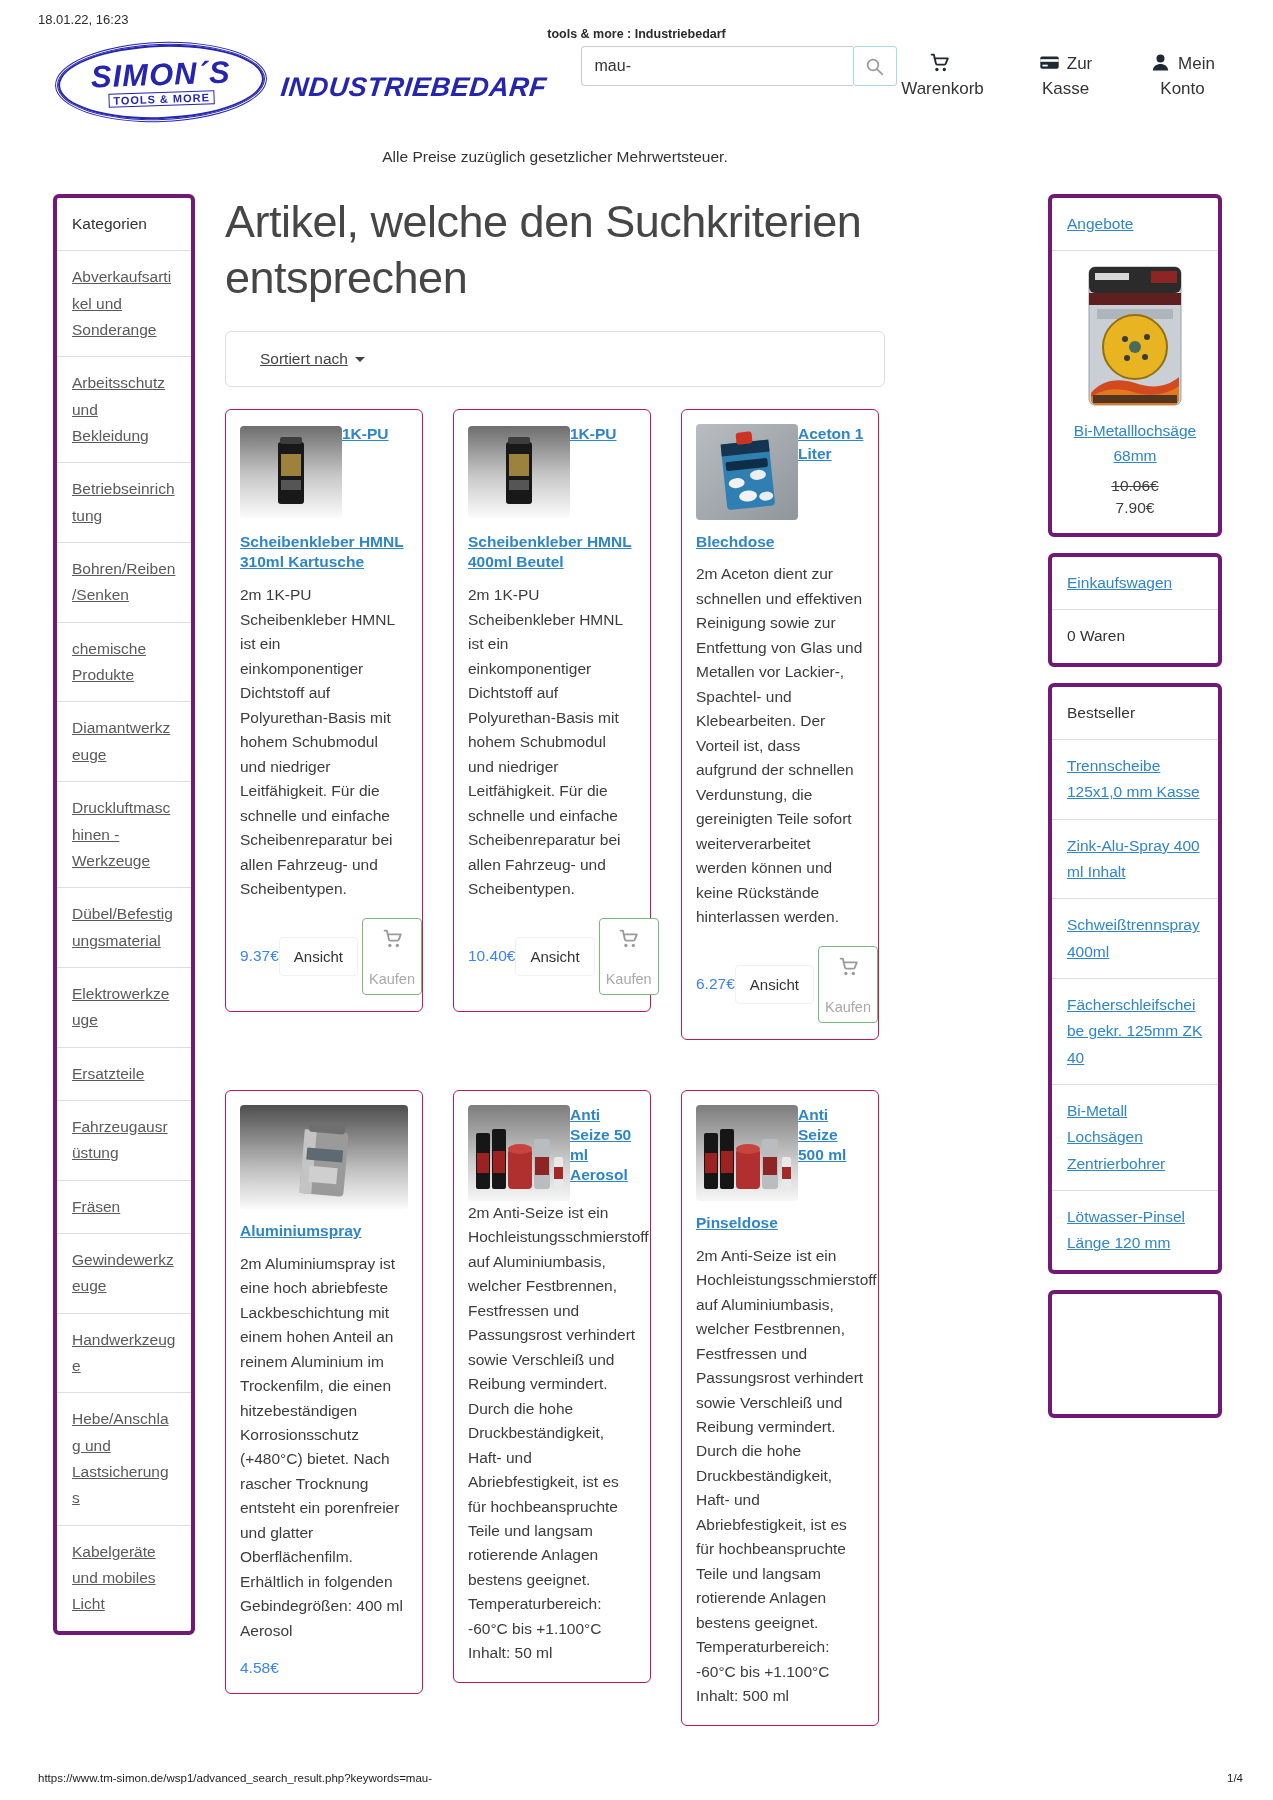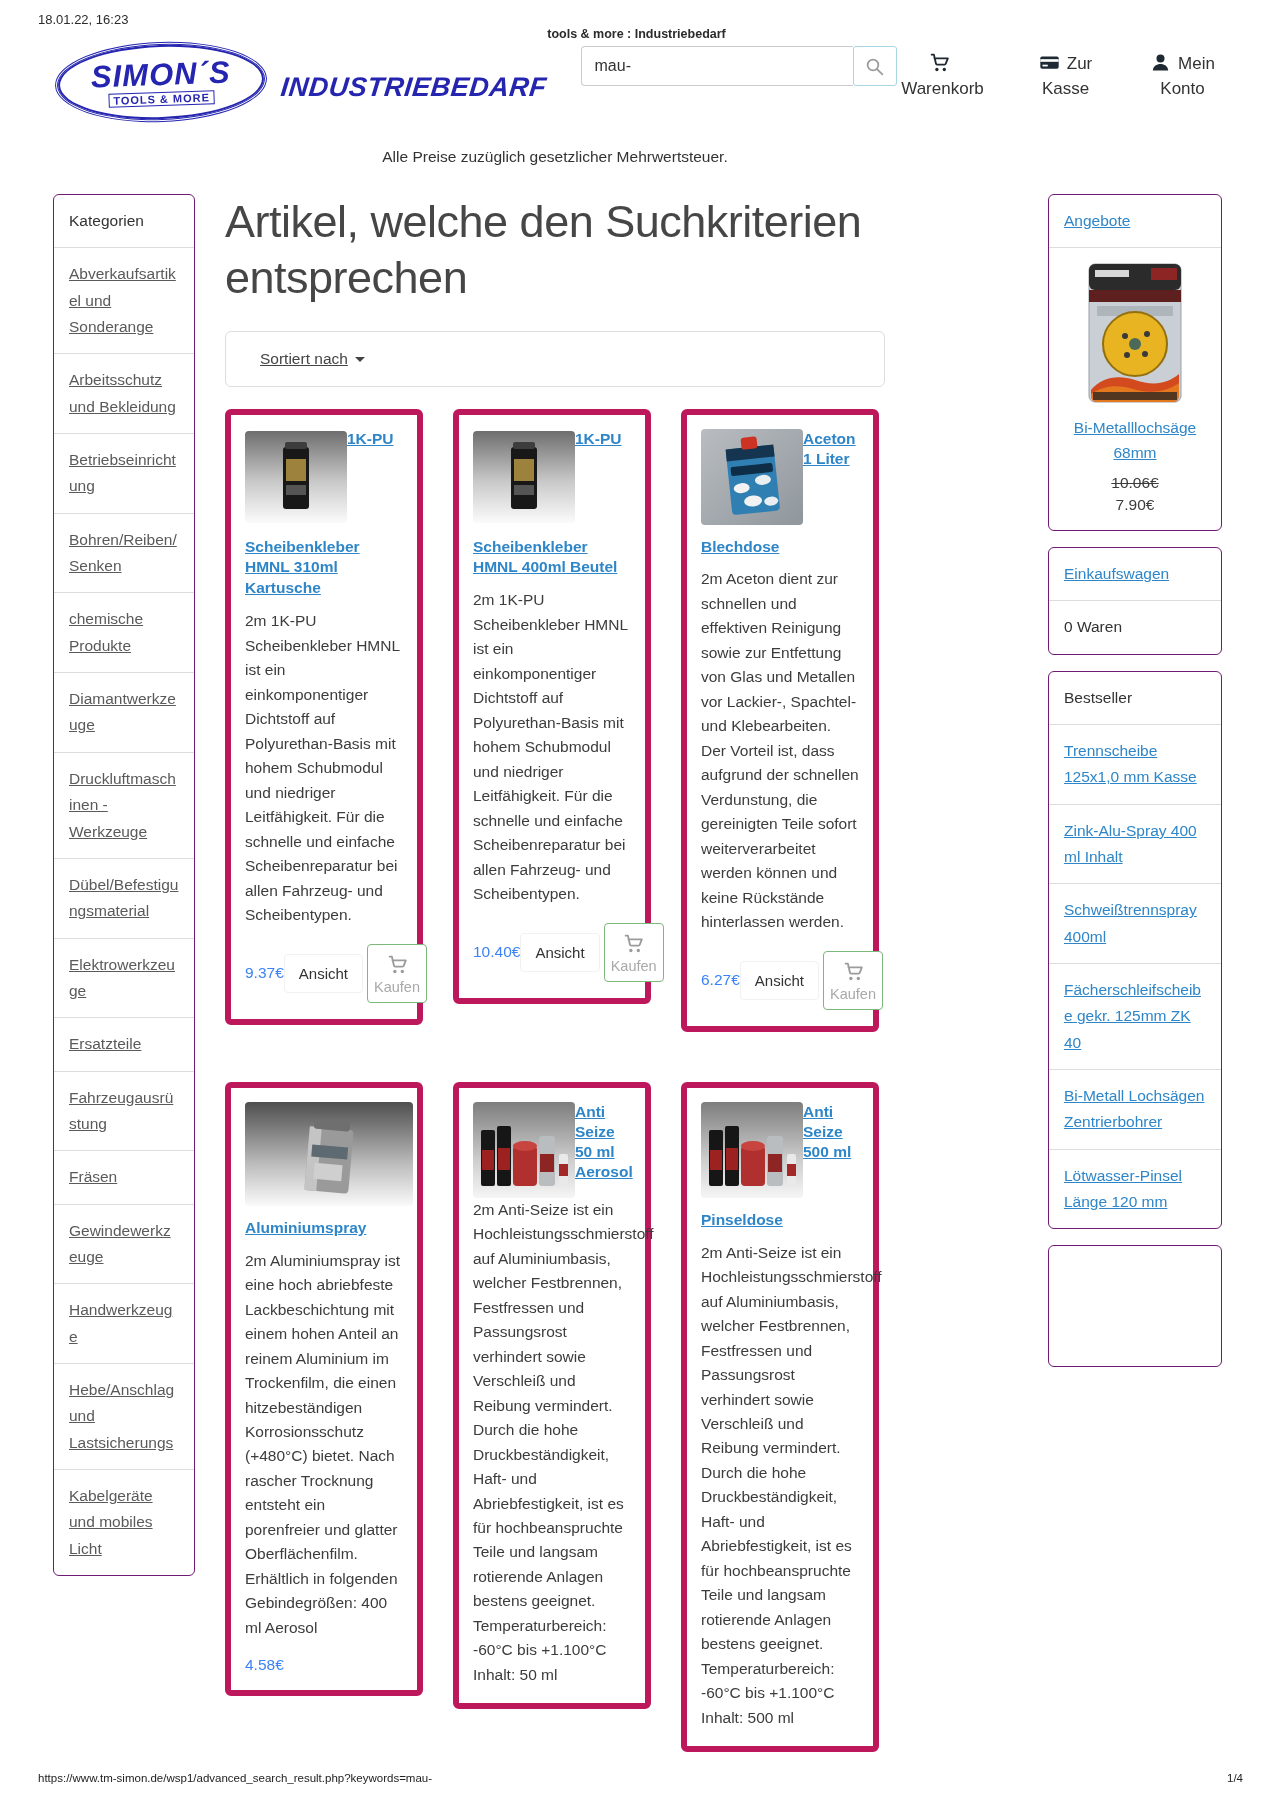--- a/index.html
+++ b/index.html
@@ -37,48 +37,48 @@
 
   
   .breadcrumb { padding:26px 0 0 67px; font-size:15.5px; color:#555; }
   .breadcrumb .sep { margin:0 7px; color:#555; text-decoration:none; }
   .notice { margin:26px 0 0 225px; width:660px; text-align:center; font-size:15.5px; color:#333; }
 
   
   .layout { display:flex; align-items:flex-start; padding:28px 51px 0 53px; }
 
   
-  .panel { border:1px solid #701a75; border-radius:6px; background:#fff; }
+  .panel { border:4px solid #701a75; border-radius:6px; background:#fff; }
   .cell { padding:13px 15px; border-top:1px solid #ddd; font-size:15.5px; line-height:1.7; word-wrap:break-word; }
   .cell:first-child { border-top:none; }
 
   .cats { width:142px; flex:none; }
   .right { width:174px; flex:none; margin-left:auto; }
   .right .panel { margin-bottom:16px; }
 
   
   main { width:660px; flex:none; margin-left:30px; }
   .results-title { font-size:45px; font-weight:400; color:#464646; line-height:1.25; letter-spacing:-0.5px; max-width:640px; margin-bottom:24px; }
   .sortbox { border:1px solid #ddd; border-radius:6px; padding:18px 20px 18px 34px; margin-bottom:22px; }
   .sortlink { color:#444; font-size:15.5px; }
   .caret { display:inline-block; width:0; height:0; border-left:5px solid transparent; border-right:5px solid transparent; border-top:5px solid #444; margin-left:7px; vertical-align:2px; }
 
   .pgrid { display:grid; grid-template-columns:198px 198px 198px; column-gap:30px; row-gap:50px; align-items:start; }
-  .card { border:6px solid #be185d; border-radius:6px; padding:14px 14px 16px 14px; }
+  .card { border:1px solid #be185d; border-radius:6px; padding:14px 14px 16px 14px; }
   .card-top { display:flex; }
   .pimg { display:block; line-height:0; }
   .brand { margin-left:auto; width:66px; font-size:15.5px; font-weight:bold; line-height:1.3; text-align:left; word-wrap:break-word; }
   .ptitle { display:block; font-size:15.5px; font-weight:bold; line-height:1.35; margin:12px 0 10px 0; }
   .pdesc { font-size:15.5px; line-height:1.58; color:#3c3c3c; }
   .prow { display:flex; align-items:center; margin-top:16px; }
   .price { font-size:15.5px; color:#3b82f6; }
   .btns { margin-left:auto; display:flex; align-items:center; }
   .btn-view { background:#fff; border:1px solid #f1f1f1; border-radius:4px; padding:10px 14px; font-size:15px; color:#333; font-family:inherit; cursor:pointer; }
   .btn-buy { margin-left:4px; background:#fff; border:1px solid #7cb87c; border-radius:4px; padding:9px 8px 7px 8px; width:60px;
-             display:flex; flex-direction:column; align-items:center; gap:4px; cursor:pointer; font-family:inherit; }
+             display:flex; flex-direction:column; align-items:center; gap:22px; cursor:pointer; font-family:inherit; }
   .btn-buy .lbl { color:#a9a9a9; font-size:14.5px; }
 
   
   .offer-body { padding:14px 10px 16px 10px; border-top:1px solid #ddd; text-align:center; }
   .offer-img { display:inline-block; line-height:0; margin-bottom:12px; }
   .offer-link { display:block; font-size:15.5px; line-height:1.6; word-wrap:break-word; margin-bottom:8px; }
   .old-price { display:block; font-size:15.5px; color:#3c3c3c; text-decoration:line-through; }
   .new-price { display:block; font-size:15.5px; color:#3c3c3c; margin-top:4px; }
   .cart-total { text-align:right; }
   .stub { height:120px; border-top:none; }

